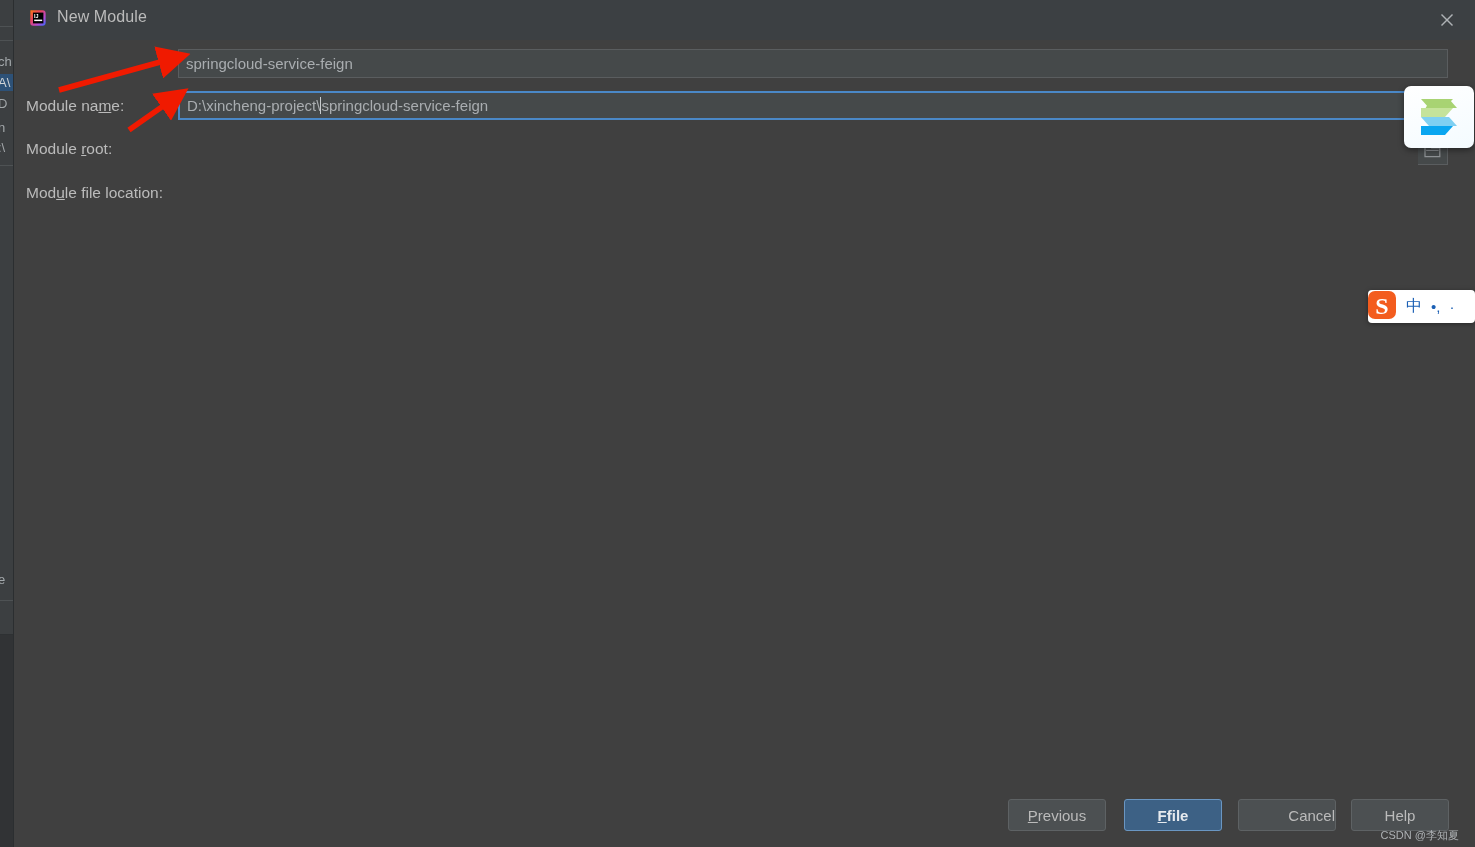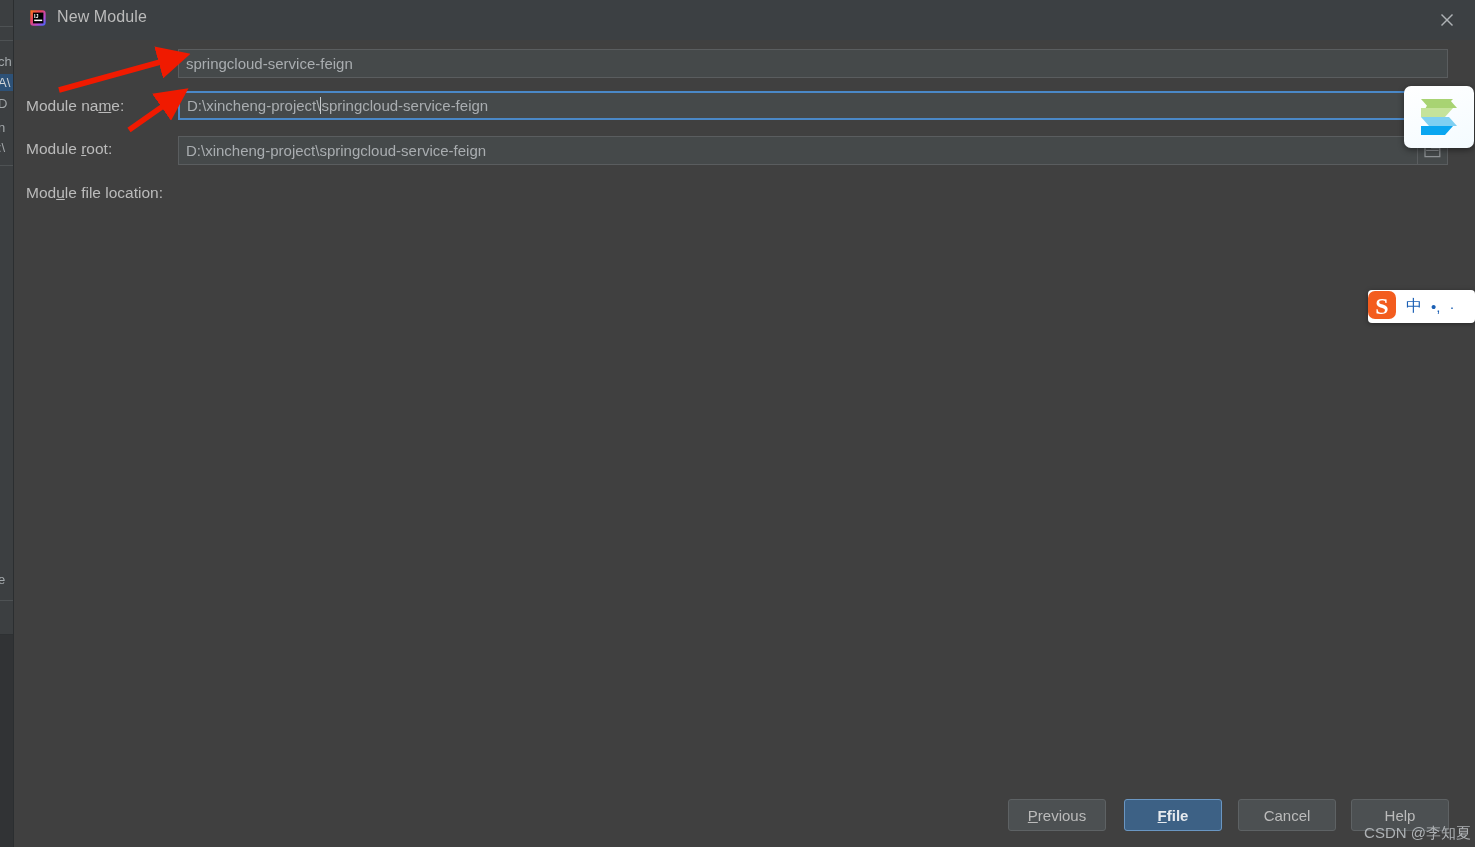--- a/index.html
+++ b/index.html
@@ -231,24 +231,24 @@
   .btn u { text-decoration: underline; text-underline-offset: 1px; }
   .btn.primary {
     background: #3d6185;
     border: 1px solid #6a96c2;
     color: #e6eaee;
     font-weight: bold;
   }
 
   .watermark {
     position: absolute;
-    right: 4px;
+    right: 16px;
     bottom: 4px;
     color: #b9bdc0;
-    font-size: 15px;
+    font-size: 11px;
     opacity: .9;
     white-space: nowrap;
   }
 
   
   .snipaste {
     position: absolute;
     left: 1404px;
     top: 86px;
     width: 70px;
@@ -367,23 +367,20 @@
       <div class="browse-btn" style="left:1404px; top:-1px; height:31px;">
         <svg width="17" height="14" viewBox="0 0 17 14">
           <path d="M1 2.4 h5.2 l1.4 1.6 h8.2 v8.6 h-14.8 z" fill="none" stroke="#8e9295" stroke-width="1.2"></path>
           <line x1="2.2" y1="6.4" x2="14.6" y2="6.4" stroke="#8e9295" stroke-width="1"></line>
         </svg>
       </div>
     </div>
 
     <div class="row" style="top:96px;">
       <span class="row-label"><span>Mod</span><u>u</u><span>le file location:</span></span>
-      <div class="field" style="top:0; width:1240px;">
-        <span>D:\xincheng-project\springcloud-service-feign</span>
-      </div>
       <div class="browse-btn" style="left:1404px; top:0;">
         <svg width="17" height="14" viewBox="0 0 17 14">
           <path d="M1 2.4 h5.2 l1.4 1.6 h8.2 v8.6 h-14.8 z" fill="none" stroke="#8e9295" stroke-width="1.2"></path>
           <line x1="2.2" y1="6.4" x2="14.6" y2="6.4" stroke="#8e9295" stroke-width="1"></line>
         </svg>
       </div>
     </div>
 
   </div>
 
@@ -405,21 +402,21 @@
     <div class="btn" style="left:994px; width:98px;">
         <span></span>
         <u>P</u>
         <span>revious</span>
       </div>
     <div class="btn primary" style="left:1110px; width:98px;">
         <span></span>
         <u>F</u>
         <span>file</span>
       </div>
-    <div class="btn" style="left:1224px; width:98px;">
+    <div class="btn" style="left:1224px; width:98px;justify-content:flex-end;">
         <span>Cancel</span>
       </div>
     <div class="btn" style="left:1337px; width:98px;">
         <span>Help</span>
       </div>
   </div>
 </div>
 
 <div class="snipaste">
   <svg width="48" height="44" viewBox="0 0 48 44">

